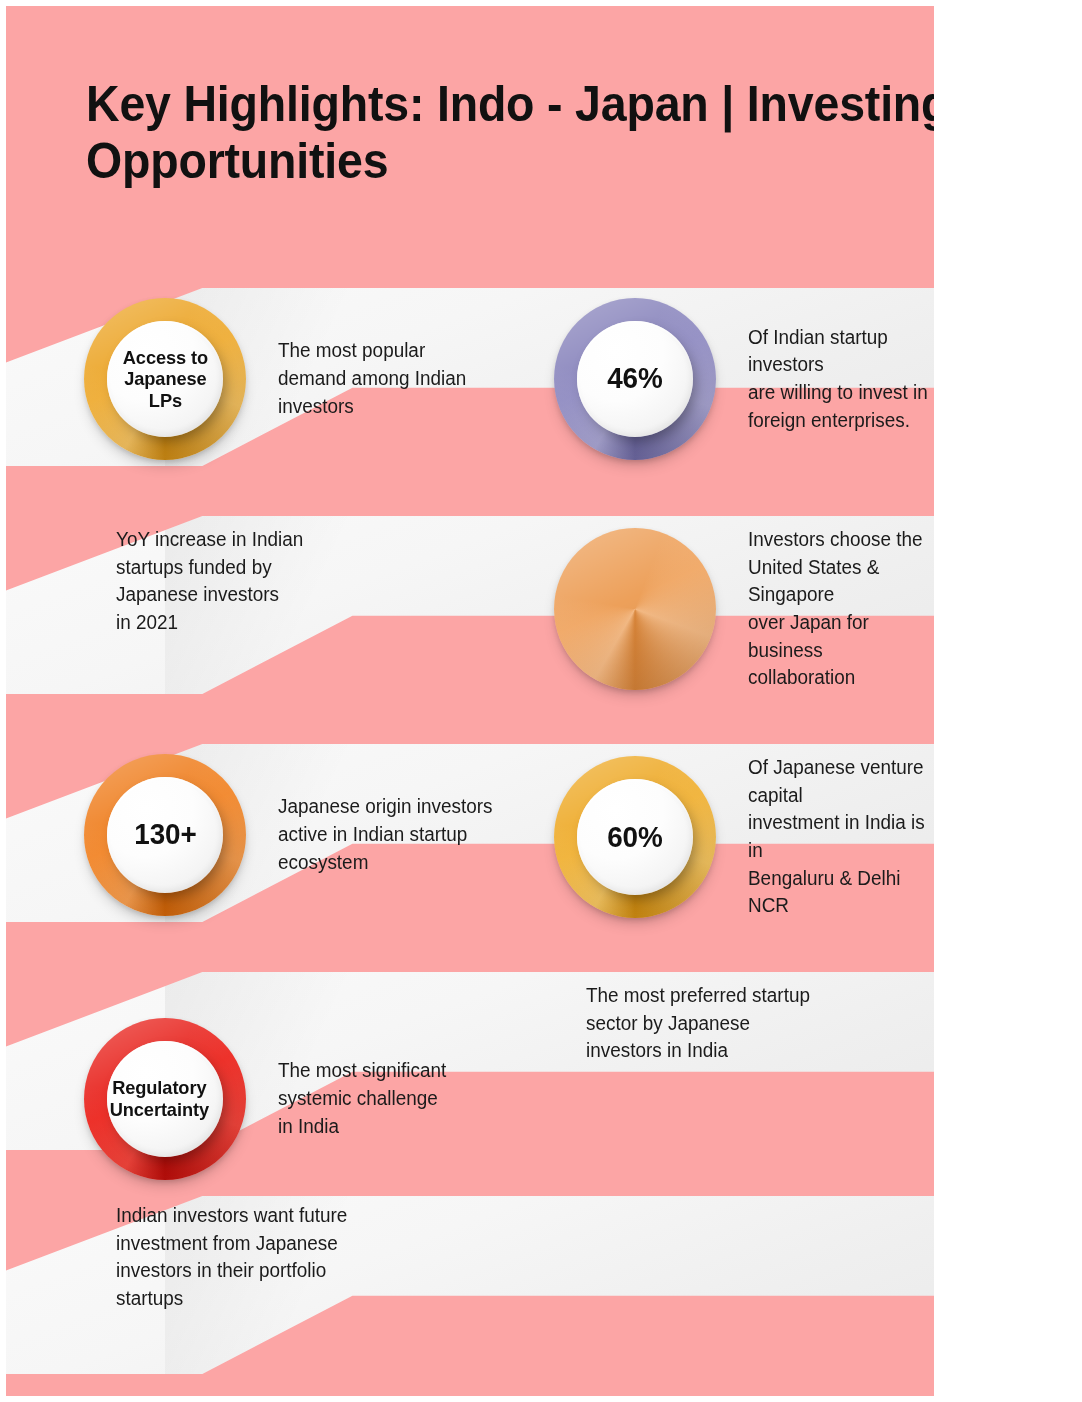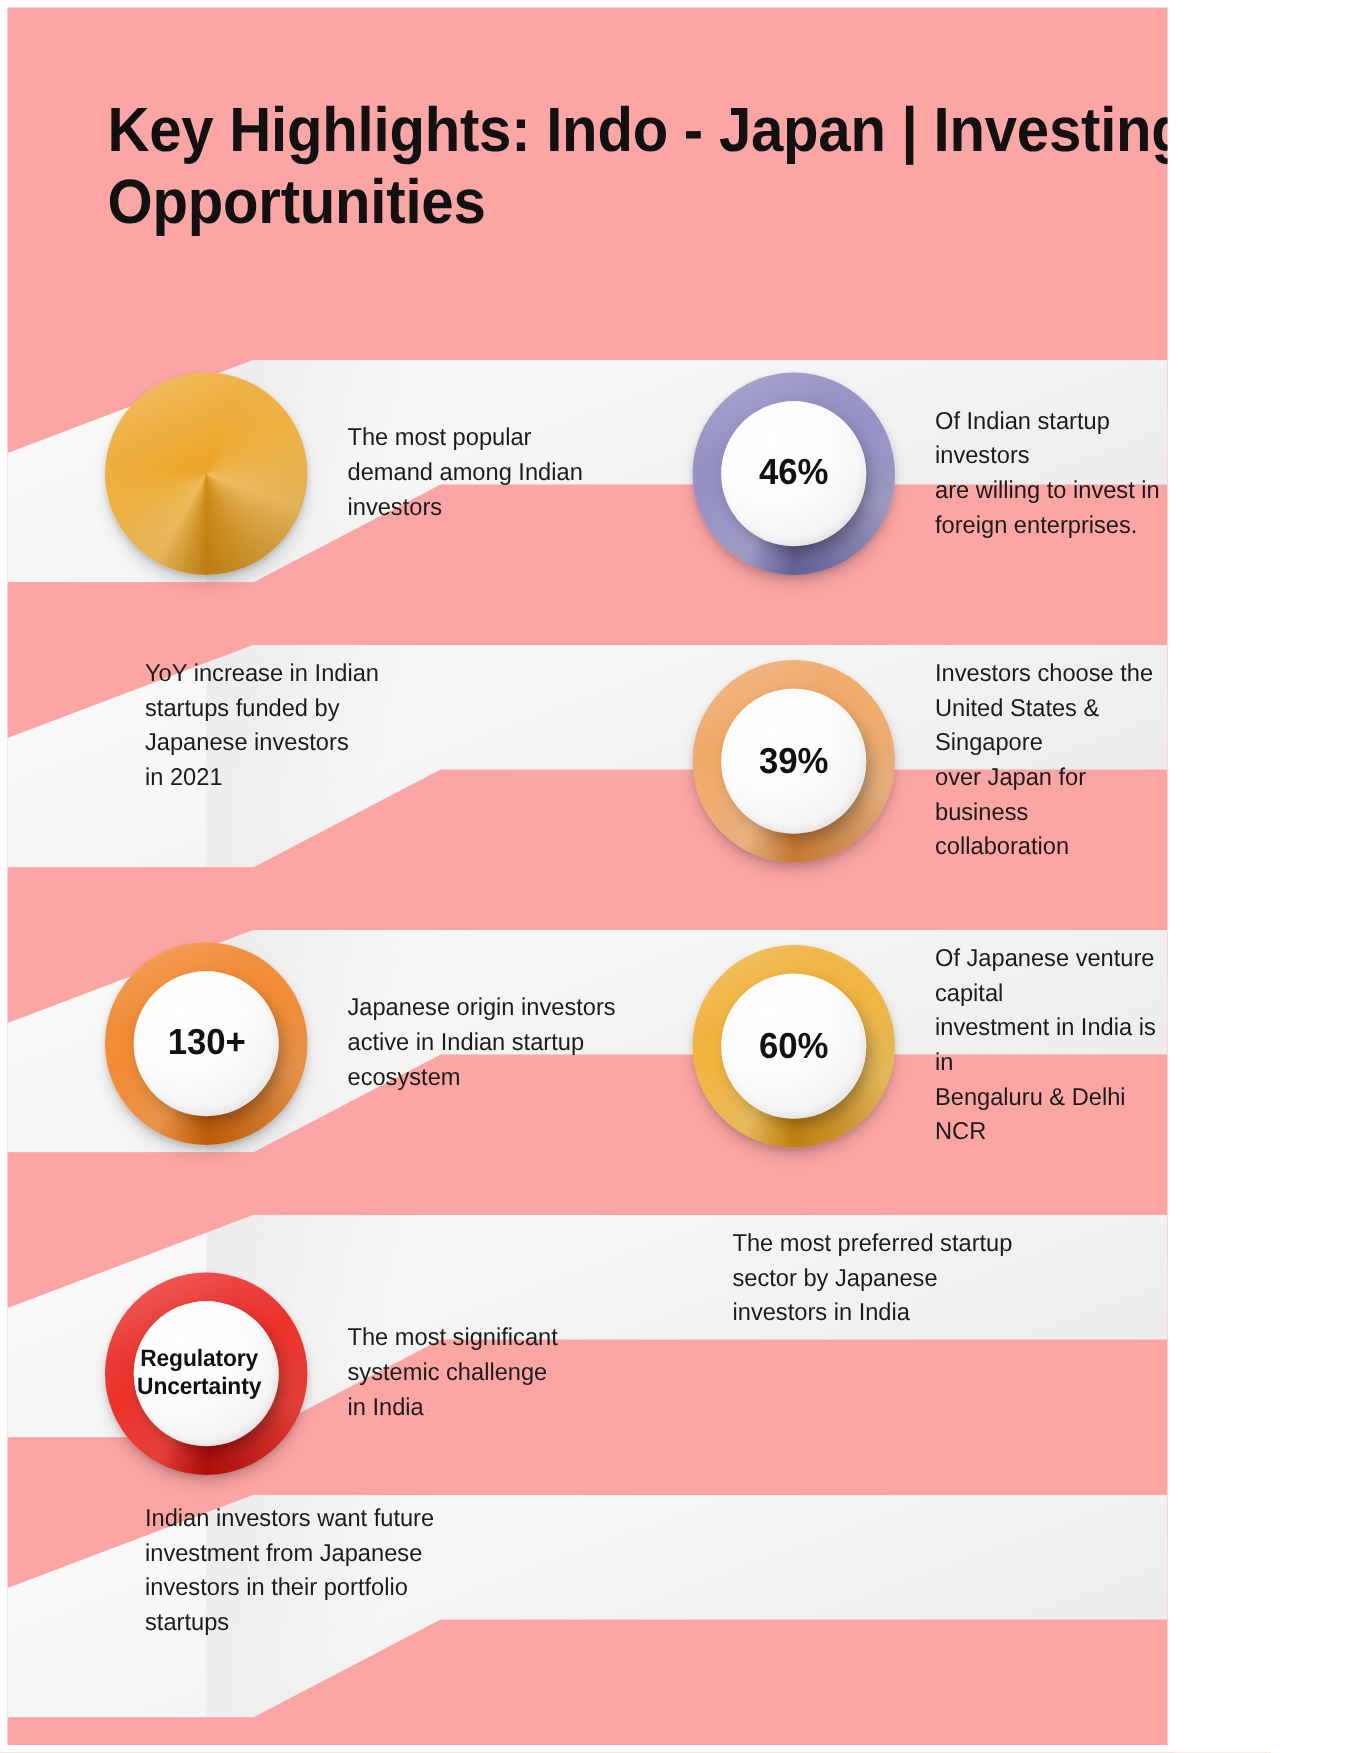--- a/index.html
+++ b/index.html
@@ -177,20 +177,25 @@
     <div class="ribbon r4"></div>
     <div class="ribbon r5"></div>
   </div>
 
   <h1 class="title">Key Highlights:  Indo - Japan | Investing Opportunities</h1>
 
   <div class="grid" id="grid">
       <div class="item" style="left: 78px; top: 292px;">
         <div class="circle-wrap">
           <div class="ring" style="--c1: #eca62a; --c2: #f4c160; --c3: #d08c14;"></div>
+          <div class="disc">
+            <div class="disc-label words">Access to
+Japanese
+LPs</div>
+          </div>
         </div>
         <div class="caption">The most popular
 demand among Indian
 investors</div>
       </div>
       <div class="item" style="left: 548px; top: 292px;">
         <div class="circle-wrap">
           <div class="ring" style="--c1: #8a86bd; --c2: #a9a5d2; --c3: #6f6aa4;"></div>
           <div class="disc">
             <div class="disc-label num">46%</div>
@@ -202,23 +207,20 @@
       </div>
       <div class="item" style="left: 78px; top: 520px;">
         <div class="caption">YoY increase in Indian
 startups funded by
 Japanese investors
 in 2021</div>
       </div>
       <div class="item" style="left: 548px; top: 520px;">
         <div class="circle-wrap">
           <div class="ring" style="--c1: #eda05a; --c2: #f7bc86; --c3: #da8538;"></div>
-          <div class="disc">
-            <div class="disc-label num">39%</div>
-          </div>
         </div>
         <div class="caption">Investors choose the
 United States &amp; Singapore
 over Japan for business
 collaboration</div>
       </div>
       <div class="item" style="left: 78px; top: 748px;">
         <div class="circle-wrap">
           <div class="ring" style="--c1: #ef8022; --c2: #f79e4f; --c3: #d56709;"></div>
           <div class="disc">

